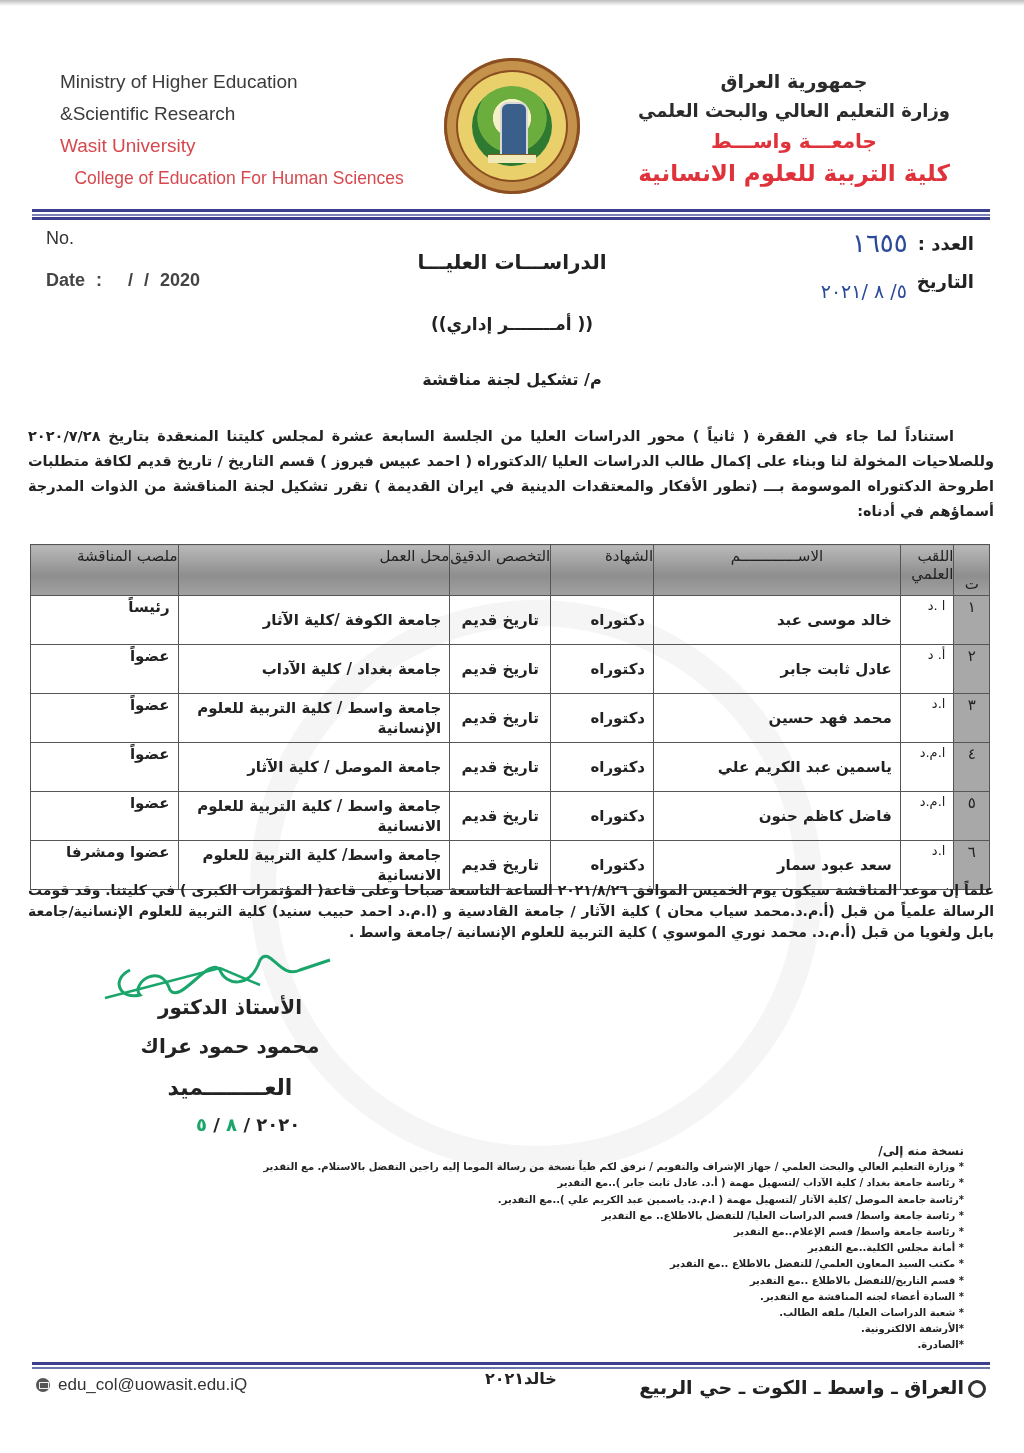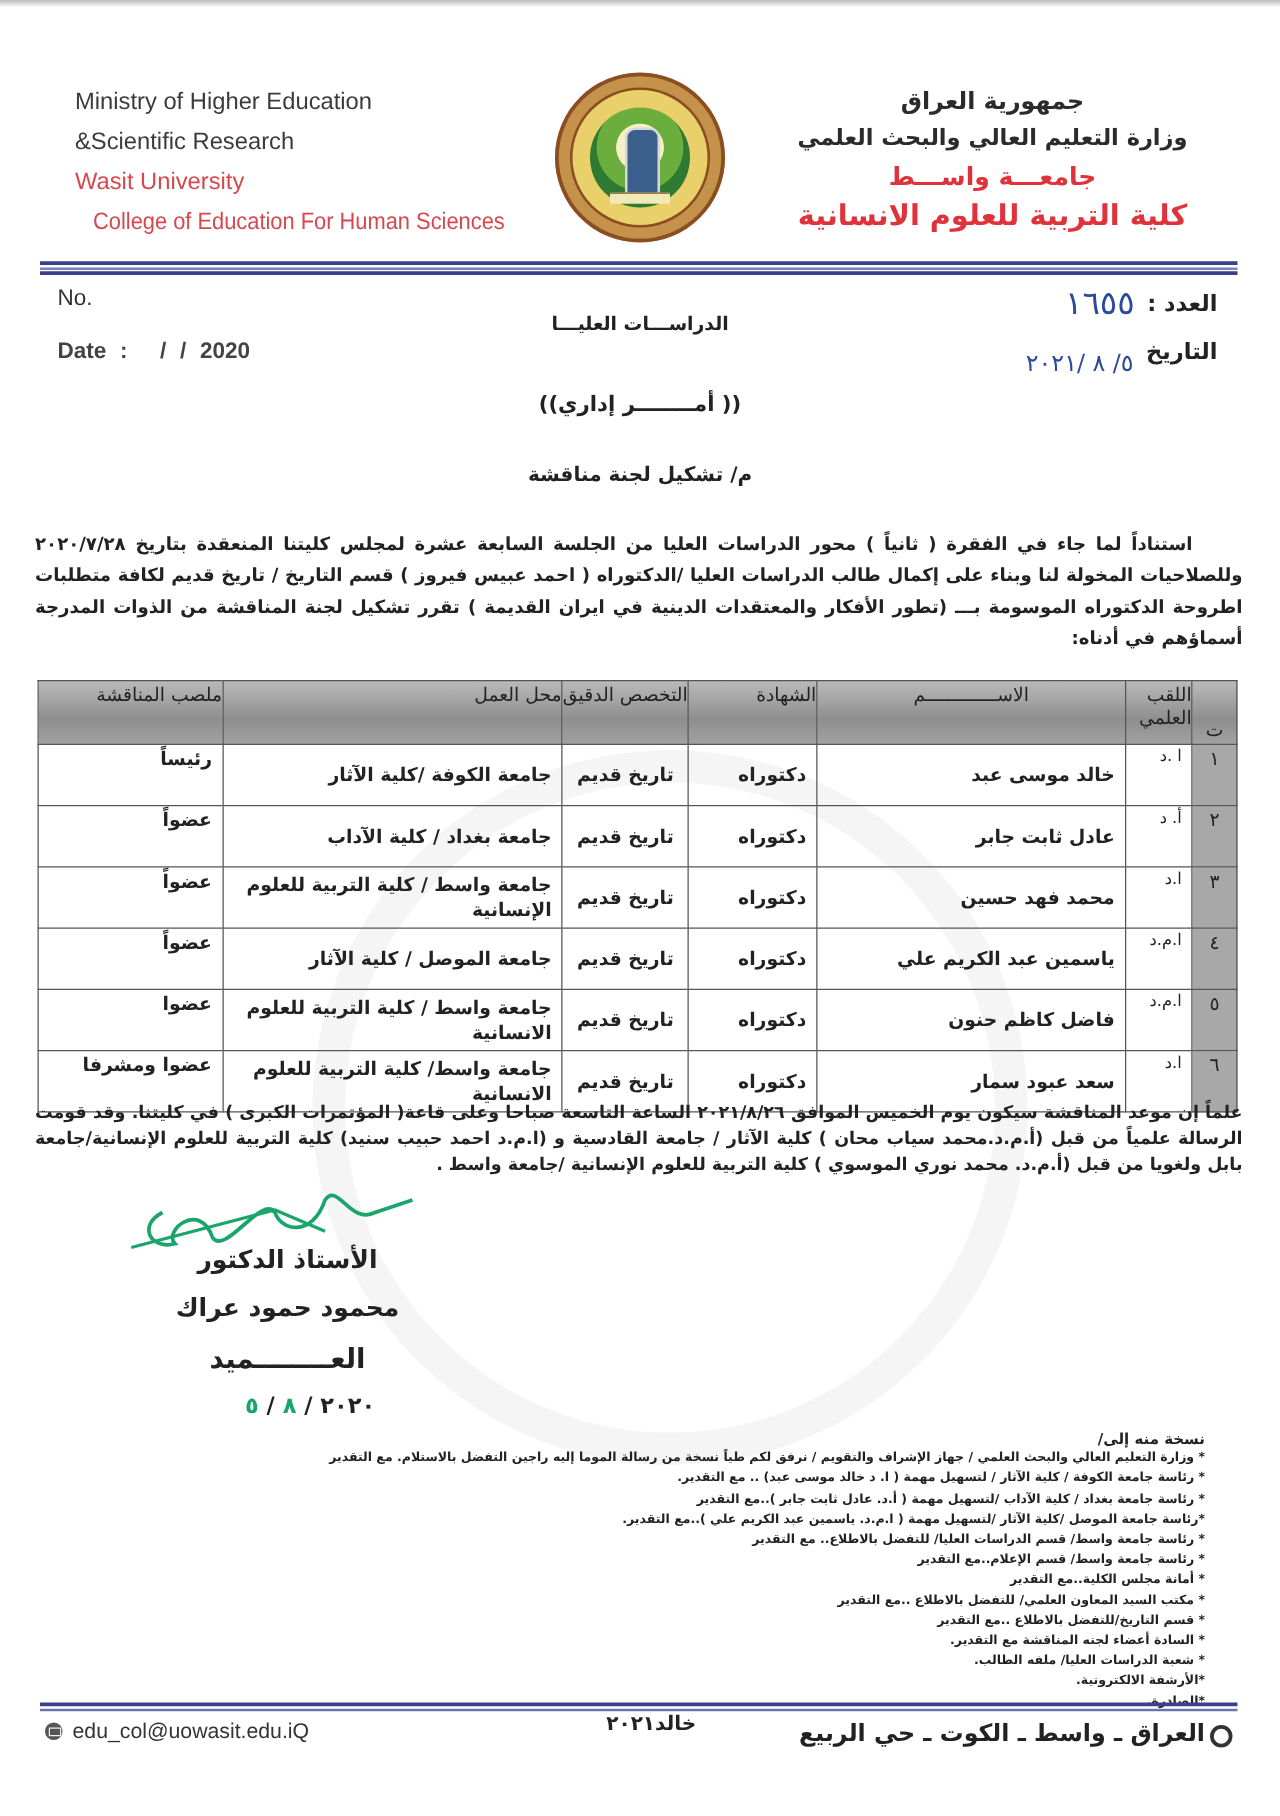--- a/index.html
+++ b/index.html
@@ -31,21 +31,21 @@
   .frule-a{top:1362px;height:3px;background:#3b3f8c;}
   .frule-b{top:1367px;height:2px;background:#6c74ad;}
   
   .no-lbl{position:absolute;left:46px;top:228px;font-family:"Liberation Sans",sans-serif;font-size:18px;color:#333;}
   .date-lbl{position:absolute;left:46px;top:270px;font-family:"Liberation Sans",sans-serif;font-size:18px;font-weight:bold;color:#444;word-spacing:6px;}
   .date-lbl span{margin-left:26px;}
   .ar-meta{position:absolute;right:50px;top:224px;direction:rtl;font-weight:bold;font-size:18px;color:#222;text-align:right;}
   .ar-meta .row{height:38px;display:flex;align-items:center;gap:10px;}
   .hand{font-family:"DejaVu Sans",sans-serif;font-weight:normal;color:#2b4a9a;font-size:26px;letter-spacing:3px;}
   .hand-sm{font-size:19px;margin-top:19px;}
-  .dept{position:absolute;left:0;width:1024px;top:250px;text-align:center;direction:rtl;font-weight:bold;font-size:15px;color:#222;}
+  .dept{position:absolute;left:0;width:1024px;top:250px;text-align:center;direction:rtl;font-weight:bold;font-size:20px;color:#222;}
   .order{position:absolute;left:0;width:1024px;top:314px;text-align:center;direction:rtl;font-weight:bold;font-size:17px;color:#222;}
   .subject{position:absolute;left:0;width:1024px;top:370px;text-align:center;direction:rtl;font-weight:bold;font-size:16px;color:#222;}
   
   .para{position:absolute;left:28px;width:966px;top:424px;direction:rtl;text-align:justify;font-weight:bold;font-size:14.5px;line-height:25px;color:#222;text-indent:40px;}
   
   table.committee{position:absolute;left:30px;top:544px;width:960px;border-collapse:collapse;direction:rtl;font-size:15px;font-weight:bold;color:#222;}
   table.committee th{background:linear-gradient(#b9b9b9,#8e8e8e 60%,#a2a2a2);font-weight:normal;font-size:15px;color:#222;height:46px;border:1.5px solid #555;vertical-align:top;padding:2px 0;text-align:right;}
   table.committee td{border:1.5px solid #555;height:44px;padding:2px 8px;text-align:right;vertical-align:middle;}
   table.committee td.num{background:#a8a8a8;width:20px;text-align:center;vertical-align:top;font-weight:normal;}
   table.committee td.title{width:38px;vertical-align:top;font-weight:normal;font-size:13px;}
@@ -216,21 +216,20 @@
 <div class="sig-date">
   <span>٢٠٢٠</span> /
   <span class="green">٨</span> /
   <span class="green">٥</span>
 </div>
 
 <div class="copies">
   <div class="head">نسخة منه إلى/</div>
   <div id="copy-items">
       <div class="it">* وزارة التعليم العالي والبحث العلمي / جهاز الإشراف والتقويم / نرفق لكم طياً نسخة من رسالة الموما إليه راجين التفضل بالاستلام. مع التقدير</div>
-      <div class="it">* رئاسة جامعة الكوفة / كلية الآثار / لتسهيل مهمة ( ا. د خالد موسى عبد) .. مع التقدير.</div>
       <div class="it">* رئاسة جامعة بغداد / كلية الآداب /لتسهيل مهمة ( أ.د. عادل ثابت جابر )..مع التقدير</div>
       <div class="it">*رئاسة جامعة الموصل /كلية الآثار /لتسهيل مهمة ( ا.م.د. ياسمين عبد الكريم علي )..مع التقدير.</div>
       <div class="it">* رئاسة جامعة واسط/ قسم الدراسات العليا/ للتفضل بالاطلاع.. مع التقدير</div>
       <div class="it">* رئاسة جامعة واسط/ قسم الإعلام..مع التقدير</div>
       <div class="it">* أمانة مجلس الكلية..مع التقدير</div>
       <div class="it">* مكتب السيد المعاون العلمي/ للتفضل بالاطلاع ..مع التقدير</div>
       <div class="it">* قسم التاريخ/للتفضل بالاطلاع ..مع التقدير</div>
       <div class="it">* السادة أعضاء لجنه المناقشة مع التقدير.</div>
       <div class="it">* شعبة الدراسات العليا/ ملفه الطالب.</div>
       <div class="it">*الأرشفة الالكترونية.</div>

